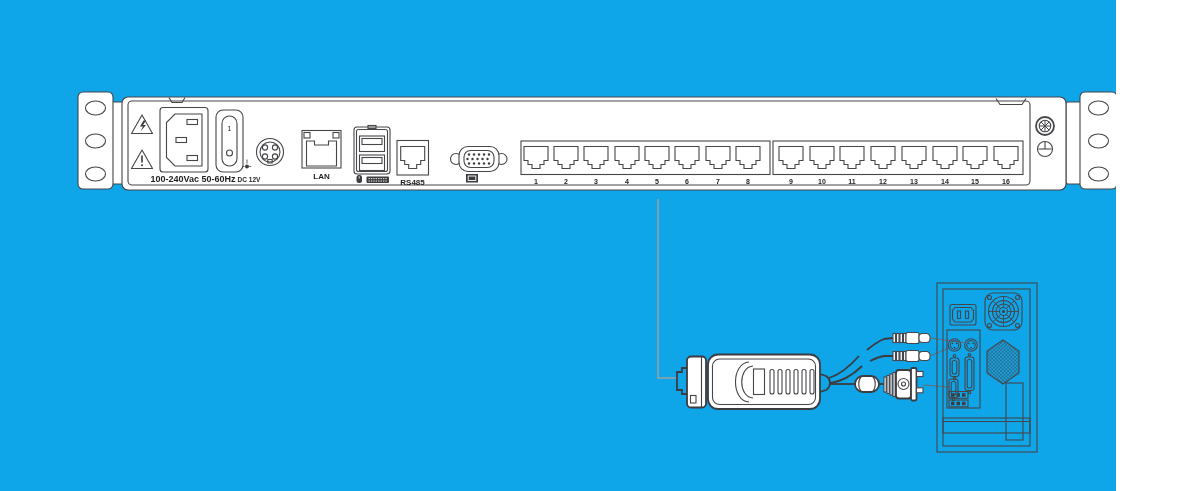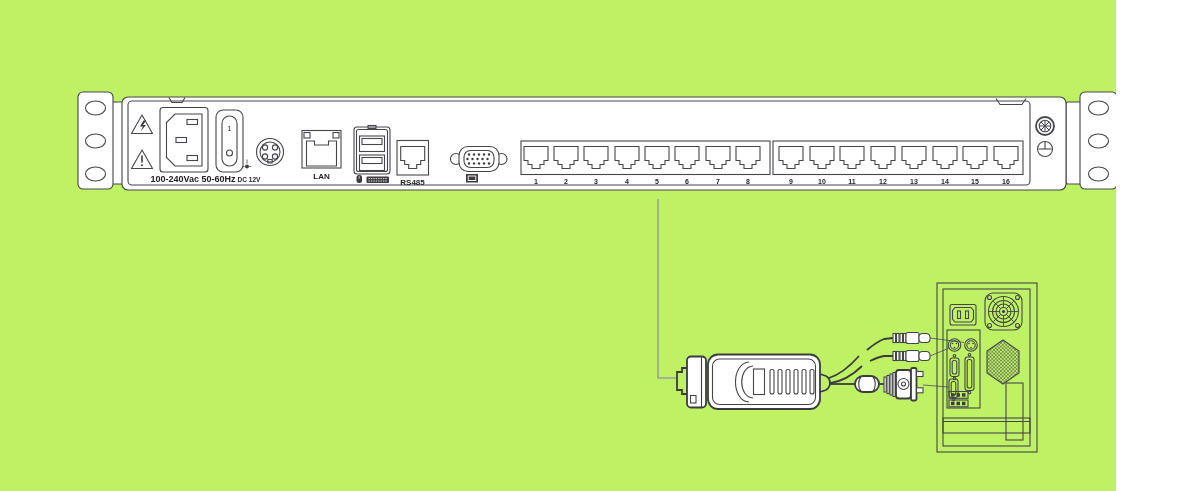--- a/index.html
+++ b/index.html
@@ -1,16 +1,16 @@
 <!DOCTYPE html>
 <html><head>
 <meta charset="utf-8">
 <style>
   html,body{margin:0;padding:0;background:#ffffff;}
-  .canvas{position:relative;width:1116px;height:491px;background:#bef264;overflow:hidden;
+  .canvas{position:relative;width:1116px;height:491px;background:#0ea5e9;overflow:hidden;
           font-family:"Liberation Sans",sans-serif;}
   svg{display:block;}
   svg text{font-family:"Liberation Sans",sans-serif;fill:#1f1f1f;}
   .lbl-b{font-weight:bold;}
   .outl{stroke:#46464a;fill:none;stroke-width:1.1;}
   .outlw{stroke:#46464a;fill:#ffffff;stroke-width:1.1;}
   .thick{stroke:#3c3c40;fill:none;stroke-width:1.8;}
   .thickw{stroke:#3c3c40;fill:#ffffff;stroke-width:1.8;}
   .darkfill{fill:#3d3d41;stroke:none;}
 </style>

